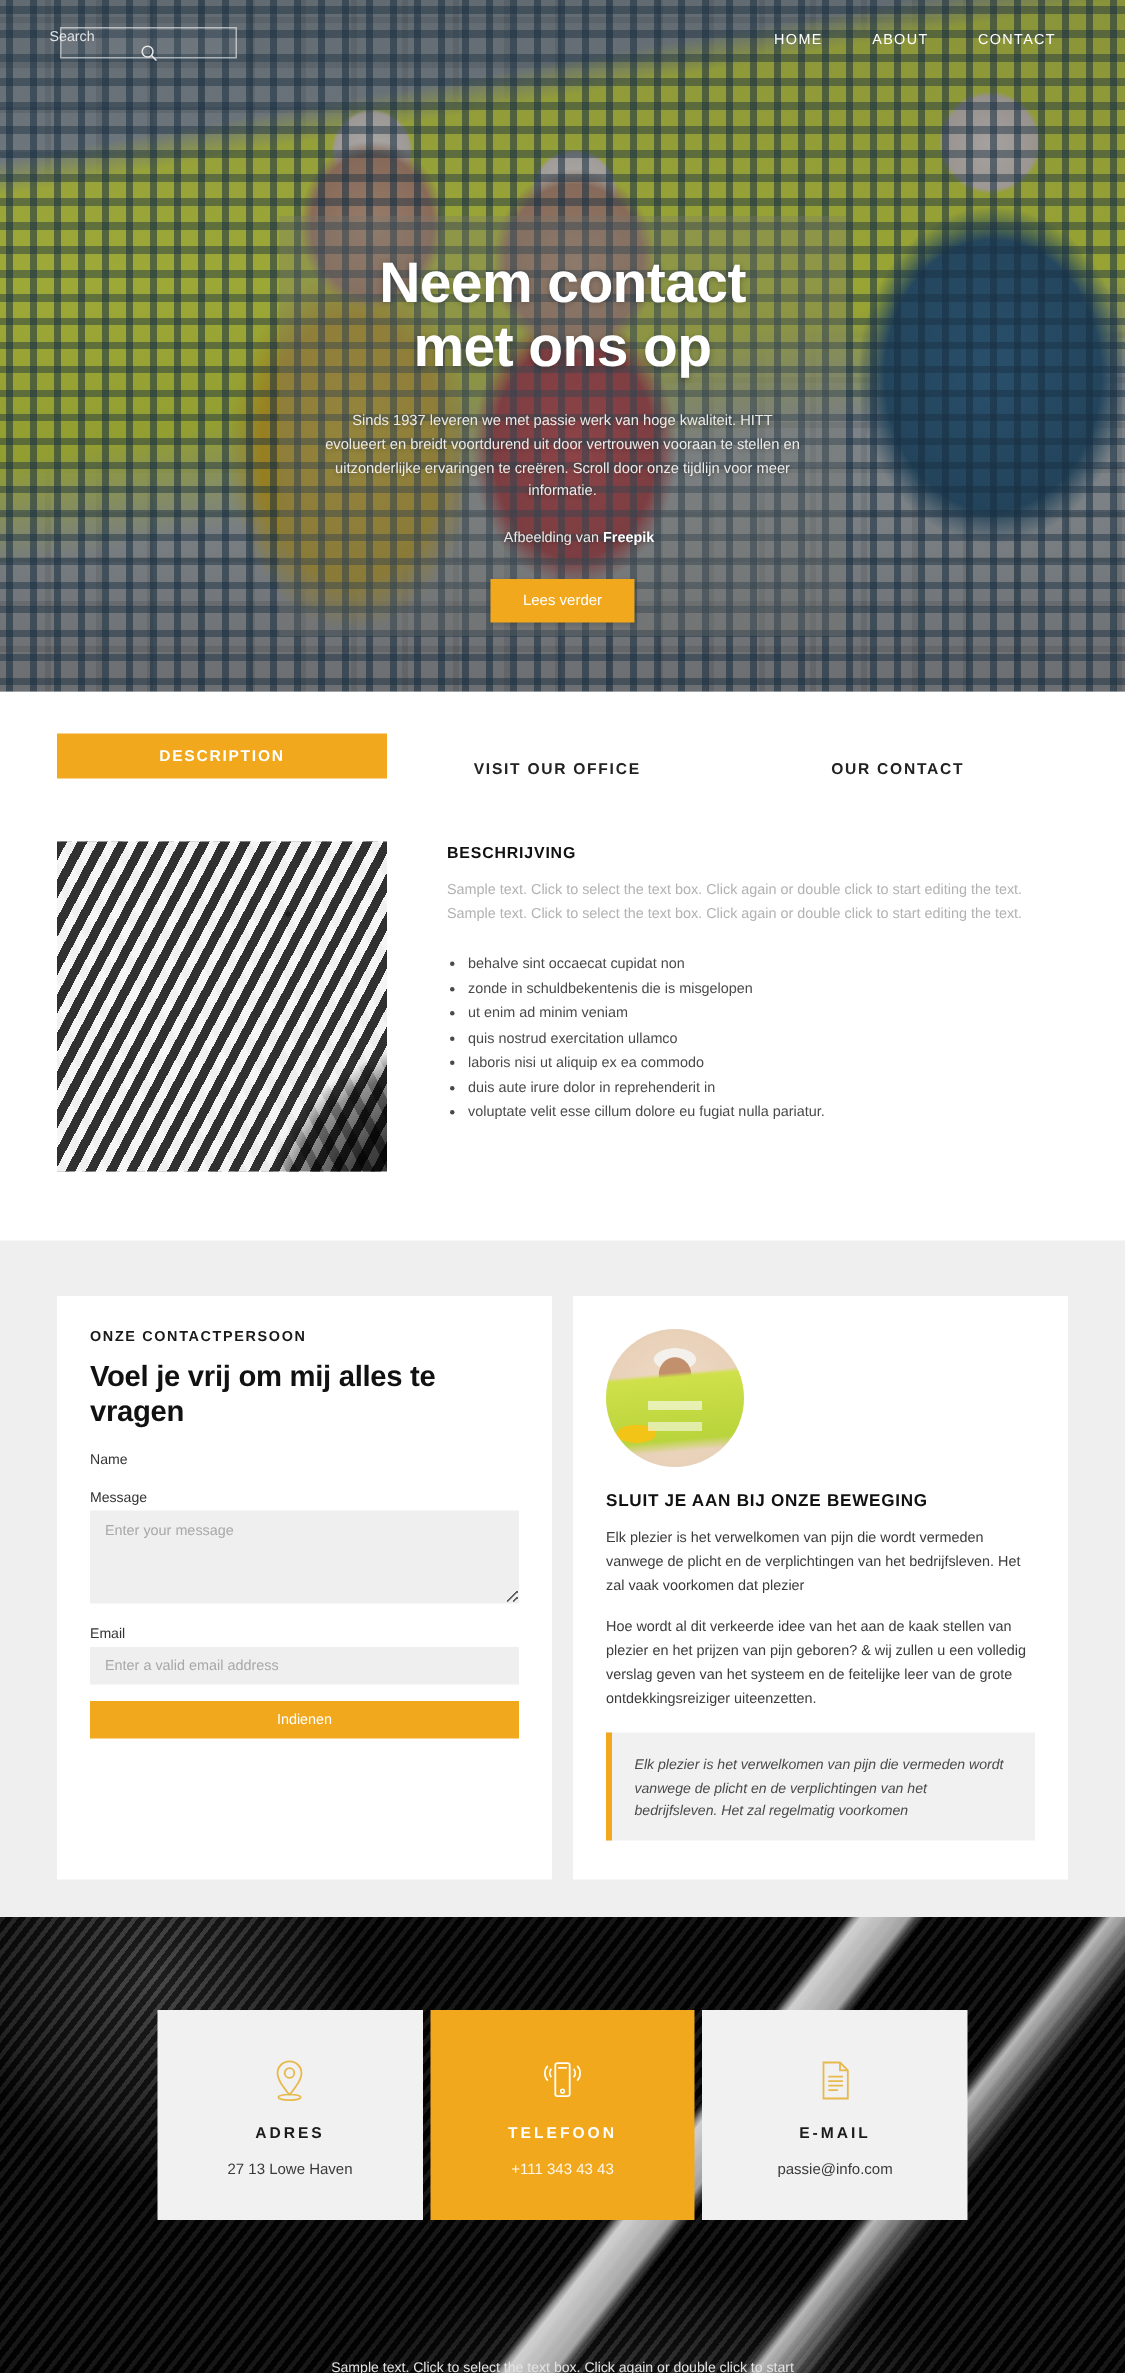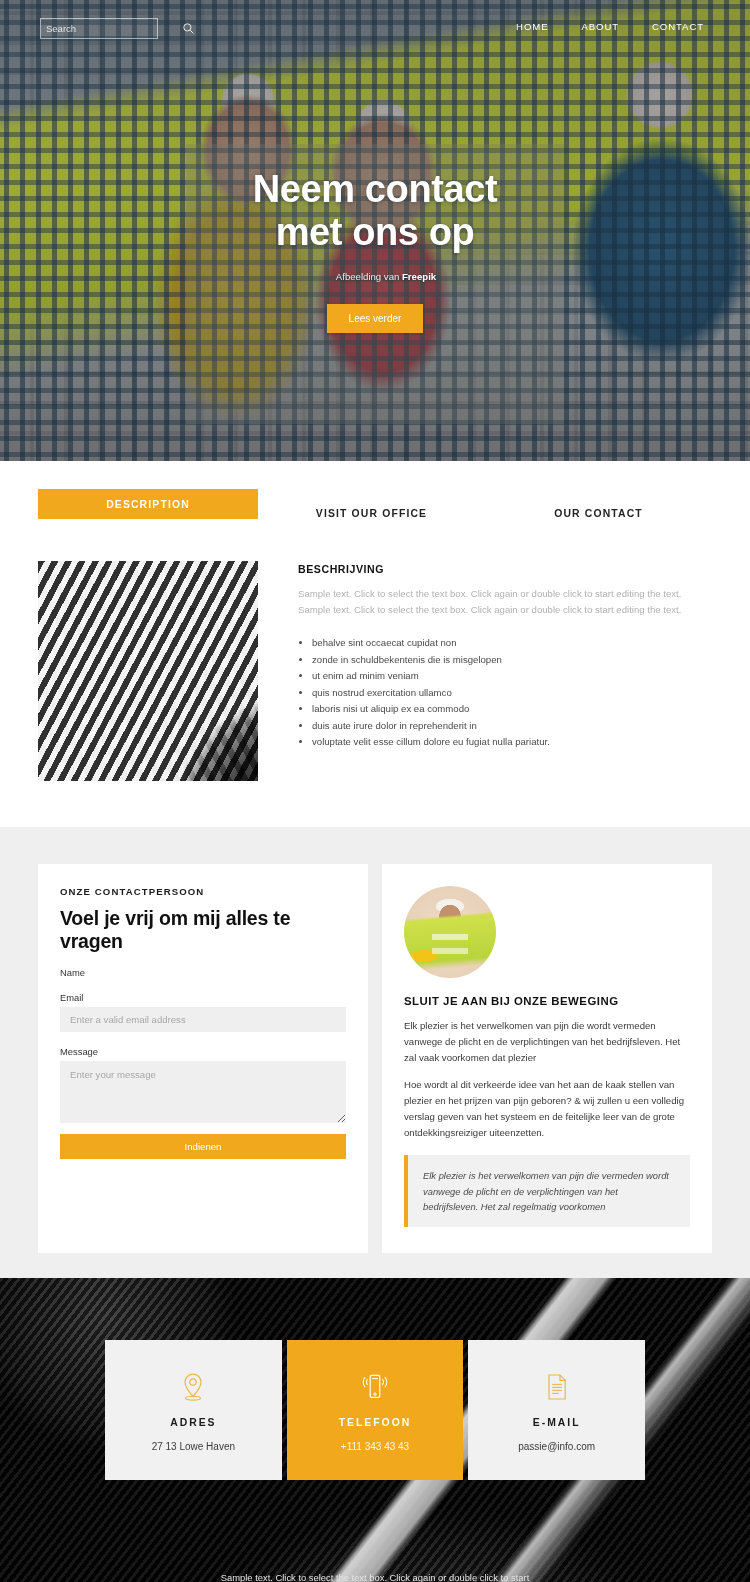--- a/index.html
+++ b/index.html
@@ -52,20 +52,21 @@
   .hero-topbar {
     position: absolute; top: 0; left: 0; right: 0; height: 58px;
     display: flex; align-items: center; z-index: 6;
   }
   .search-wrap {
     position: absolute; left: 40px; top: 18px;
     width: 118px; height: 21px;
     border: 1px solid rgba(255,255,255,.55);
     display: flex; align-items: center;
     background: rgba(255,255,255,.06);
+    flex-direction: column;
   }
   .search-input {
     flex: 1; border: 0; background: transparent; outline: none;
     font-family: "Liberation Sans", sans-serif;
     font-size: 9.5px; color: #fff; padding: 0 5px;
   }
   .search-input::placeholder { color: rgba(255,255,255,.82); }
   .search-icon { width: 16px; display:flex; align-items:center; justify-content:center; }
   .nav {
     position: absolute; right: 46px; top: 21px;
@@ -278,20 +279,21 @@
     </nav>
   </div>
 
   <div class="hero-overlay"></div>
 
   <div class="hero-inner">
     <h1 class="hero-title">
       <span>Neem contact</span><br>
       <span>met ons op</span>
     </h1>
+    <p class="hero-sub">Sinds 1937 leveren we met passie werk van hoge kwaliteit. HITT evolueert en breidt voortdurend uit door vertrouwen vooraan te stellen en uitzonderlijke ervaringen te creëren. Scroll door onze tijdlijn voor meer informatie.</p>
     <p class="hero-credit">
       <span>Afbeelding van </span><b>Freepik</b>
     </p>
     <button class="hero-btn">Lees verder</button>
   </div>
 </section>
 
 <section class="tabs-section">
   <div class="container">
     <div class="tabs-row">
@@ -326,27 +328,27 @@
 
     <div class="card card-left">
       <div class="eyebrow">ONZE CONTACTPERSOON</div>
       <div class="form-title">Voel je vrij om mij alles te vragen</div>
 
       <div class="field">
         <label class="field-label">Name</label>
       </div>
 
       <div class="field">
+        <label class="field-label">Message</label>
+        <textarea placeholder="Enter your message" style=""></textarea>
+      </div>
+
+      <div class="field">
         <label class="field-label">Email</label>
         <input value="" placeholder="Enter a valid email address" style="">
-      </div>
-
-      <div class="field">
-        <label class="field-label">Message</label>
-        <textarea placeholder="Enter your message" style=""></textarea>
       </div>
 
       <button class="submit-btn">Indienen</button>
     </div>
 
     <div class="card card-right">
       <div class="avatar"></div>
       <div class="right-title">SLUIT JE AAN BIJ ONZE BEWEGING</div>
       <p class="right-para">Elk plezier is het verwelkomen van pijn die wordt vermeden vanwege de plicht en de verplichtingen van het bedrijfsleven. Het zal vaak voorkomen dat plezier</p>
       <p class="right-para">Hoe wordt al dit verkeerde idee van het aan de kaak stellen van plezier en het prijzen van pijn geboren? &amp; wij zullen u een volledig verslag geven van het systeem en de feitelijke leer van de grote ontdekkingsreiziger uiteenzetten.</p>

